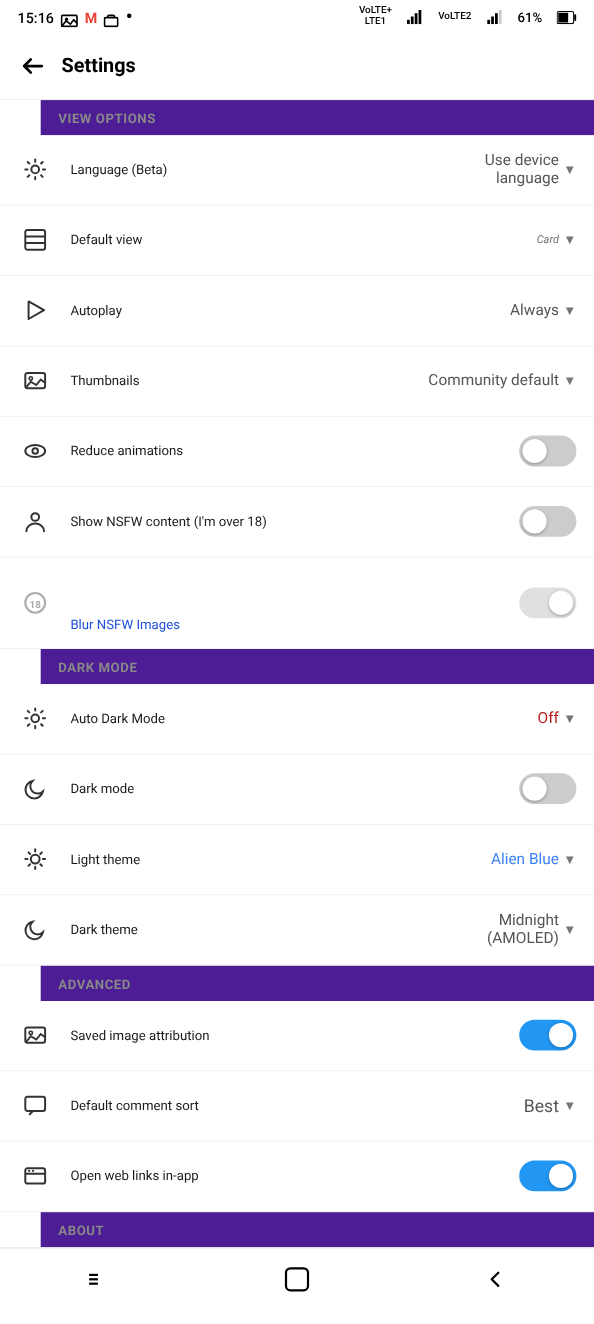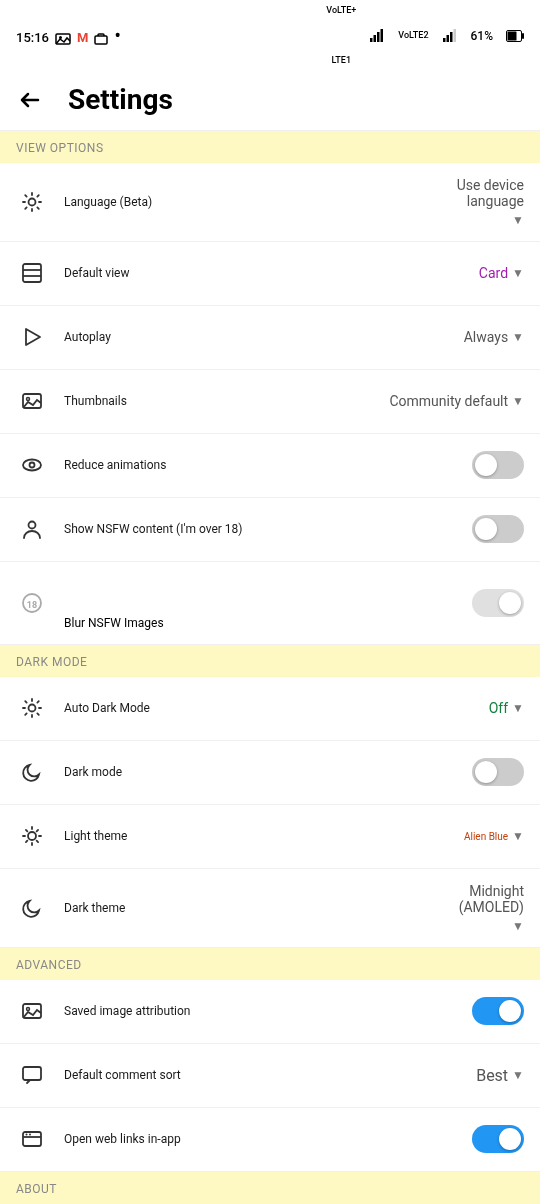--- a/index.html
+++ b/index.html
@@ -38,34 +38,35 @@
     }
     .back-btn {
       width: 44px;
       height: 44px;
       display: flex;
       align-items: center;
       justify-content: center;
       cursor: pointer;
     }
     .header-title {
-      font-size: 28px;
+      font-size: 18px;
       font-weight: 700;
-      margin-left: 16px;
+      margin-left: 4px;
     }
 
     
     .section-header {
-      background: #fef9c3;
+      background: #4c1d95;
       padding: 10px 16px 8px 16px;
       font-size: 12px;
-      font-weight: 400;
+      font-weight: 700;
       color: #888;
       letter-spacing: 0.5px;
       text-transform: uppercase;
+      margin-left: 37px;
     }
 
     
     .setting-row {
       display: flex;
       align-items: center;
       padding: 14px 16px;
       background: #fff;
       border-bottom: 1px solid #f0f0f0;
       min-height: 64px;
@@ -84,34 +85,33 @@
       flex: 1;
       display: flex;
       flex-direction: column;
     }
     .setting-label {
       font-size: 12px;
       font-weight: 400;
       color: #1a1a1a;
     }
     .setting-label.disabled {
-      color: #000000;
+      color: #1d4ed8;
       margin-top: 40px;
     }
     .setting-value-area {
       display: flex;
       align-items: center;
       gap: 4px;
       color: #555;
       font-size: 14px;
       flex-shrink: 0;
     }
     .setting-value-area.multiline {
-      flex-direction: column;
-      align-items: flex-end;
+      flex-direction: row;
     }
     .chevron {
       font-size: 12px;
       color: #777;
     }
 
     
     .toggle {
       width: 52px;
       height: 28px;
@@ -182,21 +182,21 @@
       <svg width="14" height="13" viewBox="0 0 14 13" fill="none">
         <rect x="1" y="4" width="12" height="8" rx="1" stroke="#000" stroke-width="1.5" fill="none"></rect>
         <path d="M4 4V3a1 1 0 0 1 1-1h4a1 1 0 0 1 1 1v1" stroke="#000" stroke-width="1.5" fill="none"></path>
       </svg>
     </span>
     <span style="font-size:18px;line-height:1;">•</span>
   </div>
   <div class="status-right">
     <div class="signal-text">
       <div style="font-size:9px;">VoLTE+</div>
-      <div style="font-size:9px;margin-top:40px;">LTE1</div>
+      <div style="font-size:9px;">LTE1</div>
     </div>
     <span>
       <svg width="16" height="13" viewBox="0 0 16 13">
         <rect x="1" y="9" width="2.5" height="4" fill="#000"></rect>
         <rect x="4.5" y="6" width="2.5" height="7" fill="#000"></rect>
         <rect x="8" y="3" width="2.5" height="10" fill="#000"></rect>
         <rect x="11.5" y="0" width="2.5" height="13" fill="#000"></rect>
       </svg>
     </span>
     <div class="signal-text">
@@ -252,21 +252,21 @@
         <svg width="22" height="22" viewBox="0 0 22 22" fill="none">
       <rect x="2" y="2" width="18" height="18" rx="2" stroke="#333" stroke-width="1.8"></rect>
       <line x1="2" y1="8" x2="20" y2="8" stroke="#333" stroke-width="1.8"></line>
       <line x1="2" y1="14" x2="20" y2="14" stroke="#333" stroke-width="1.8"></line>
     </svg>
       </div>
       <div class="setting-label-area">
         <span class="setting-label">Default view</span>
       </div>
       <div class="setting-value-area" style="text-align:right">
-    <span style="color:#a21caf;font-size:14px;"><span>Card</span></span>
+    <span style="color:#737373;font-size:10px;font-style:italic;"><span>Card</span></span>
     <span class="chevron">▼</span>
   </div>
     </div>
     <div class="setting-row">
       <div class="setting-icon">
         <svg width="22" height="22" viewBox="0 0 22 22" fill="none">
       <polygon points="5,3 19,11 5,19" stroke="#333" stroke-width="1.8" fill="none" stroke-linejoin="round"></polygon>
     </svg>
       </div>
       <div class="setting-label-area">
@@ -334,21 +334,21 @@
       <div class="setting-icon">
         <svg width="22" height="22" viewBox="0 0 22 22" fill="none">
       <circle cx="11" cy="11" r="3.5" stroke="#333" stroke-width="1.8"></circle>
       <path d="M11 2v2M11 18v2M2 11h2M18 11h2M4.22 4.22l1.42 1.42M16.36 16.36l1.42 1.42M4.22 17.78l1.42-1.42M16.36 5.64l1.42-1.42" stroke="#333" stroke-width="1.8" stroke-linecap="round"></path>
     </svg>
       </div>
       <div class="setting-label-area">
         <span class="setting-label">Auto Dark Mode</span>
       </div>
       <div class="setting-value-area" style="text-align:right">
-    <span style="color:#15803d;font-size:14px;"><span>Off</span></span>
+    <span style="color:#b91c1c;font-size:14px;"><span>Off</span></span>
     <span class="chevron">▼</span>
   </div>
     </div>
     <div class="setting-row">
       <div class="setting-icon">
         <svg width="22" height="22" viewBox="0 0 22 22" fill="none">
       <path d="M18 13.5A8 8 0 1 1 8.5 4a6 6 0 0 0 9.5 9.5z" stroke="#333" stroke-width="1.8" stroke-linecap="round"></path>
     </svg>
       </div>
       <div class="setting-label-area">
@@ -367,21 +367,21 @@
       <line x1="4.93" y1="4.93" x2="6.34" y2="6.34" stroke="#333" stroke-width="1.8" stroke-linecap="round"></line>
       <line x1="15.66" y1="15.66" x2="17.07" y2="17.07" stroke="#333" stroke-width="1.8" stroke-linecap="round"></line>
       <line x1="4.93" y1="17.07" x2="6.34" y2="15.66" stroke="#333" stroke-width="1.8" stroke-linecap="round"></line>
       <line x1="15.66" y1="6.34" x2="17.07" y2="4.93" stroke="#333" stroke-width="1.8" stroke-linecap="round"></line>
     </svg>
       </div>
       <div class="setting-label-area">
         <span class="setting-label">Light theme</span>
       </div>
       <div class="setting-value-area" style="text-align:right">
-    <span style="color:#c2410c;font-size:10px;text-align:center;"><span>Alien Blue</span></span>
+    <span style="color:#3b82f6;font-size:14px;text-align:center;"><span>Alien Blue</span></span>
     <span class="chevron">▼</span>
   </div>
     </div>
     <div class="setting-row">
       <div class="setting-icon">
         <svg width="22" height="22" viewBox="0 0 22 22" fill="none">
       <path d="M18 13.5A8 8 0 1 1 8.5 4a6 6 0 0 0 9.5 9.5z" stroke="#333" stroke-width="1.8" stroke-linecap="round"></path>
     </svg>
       </div>
       <div class="setting-label-area">

